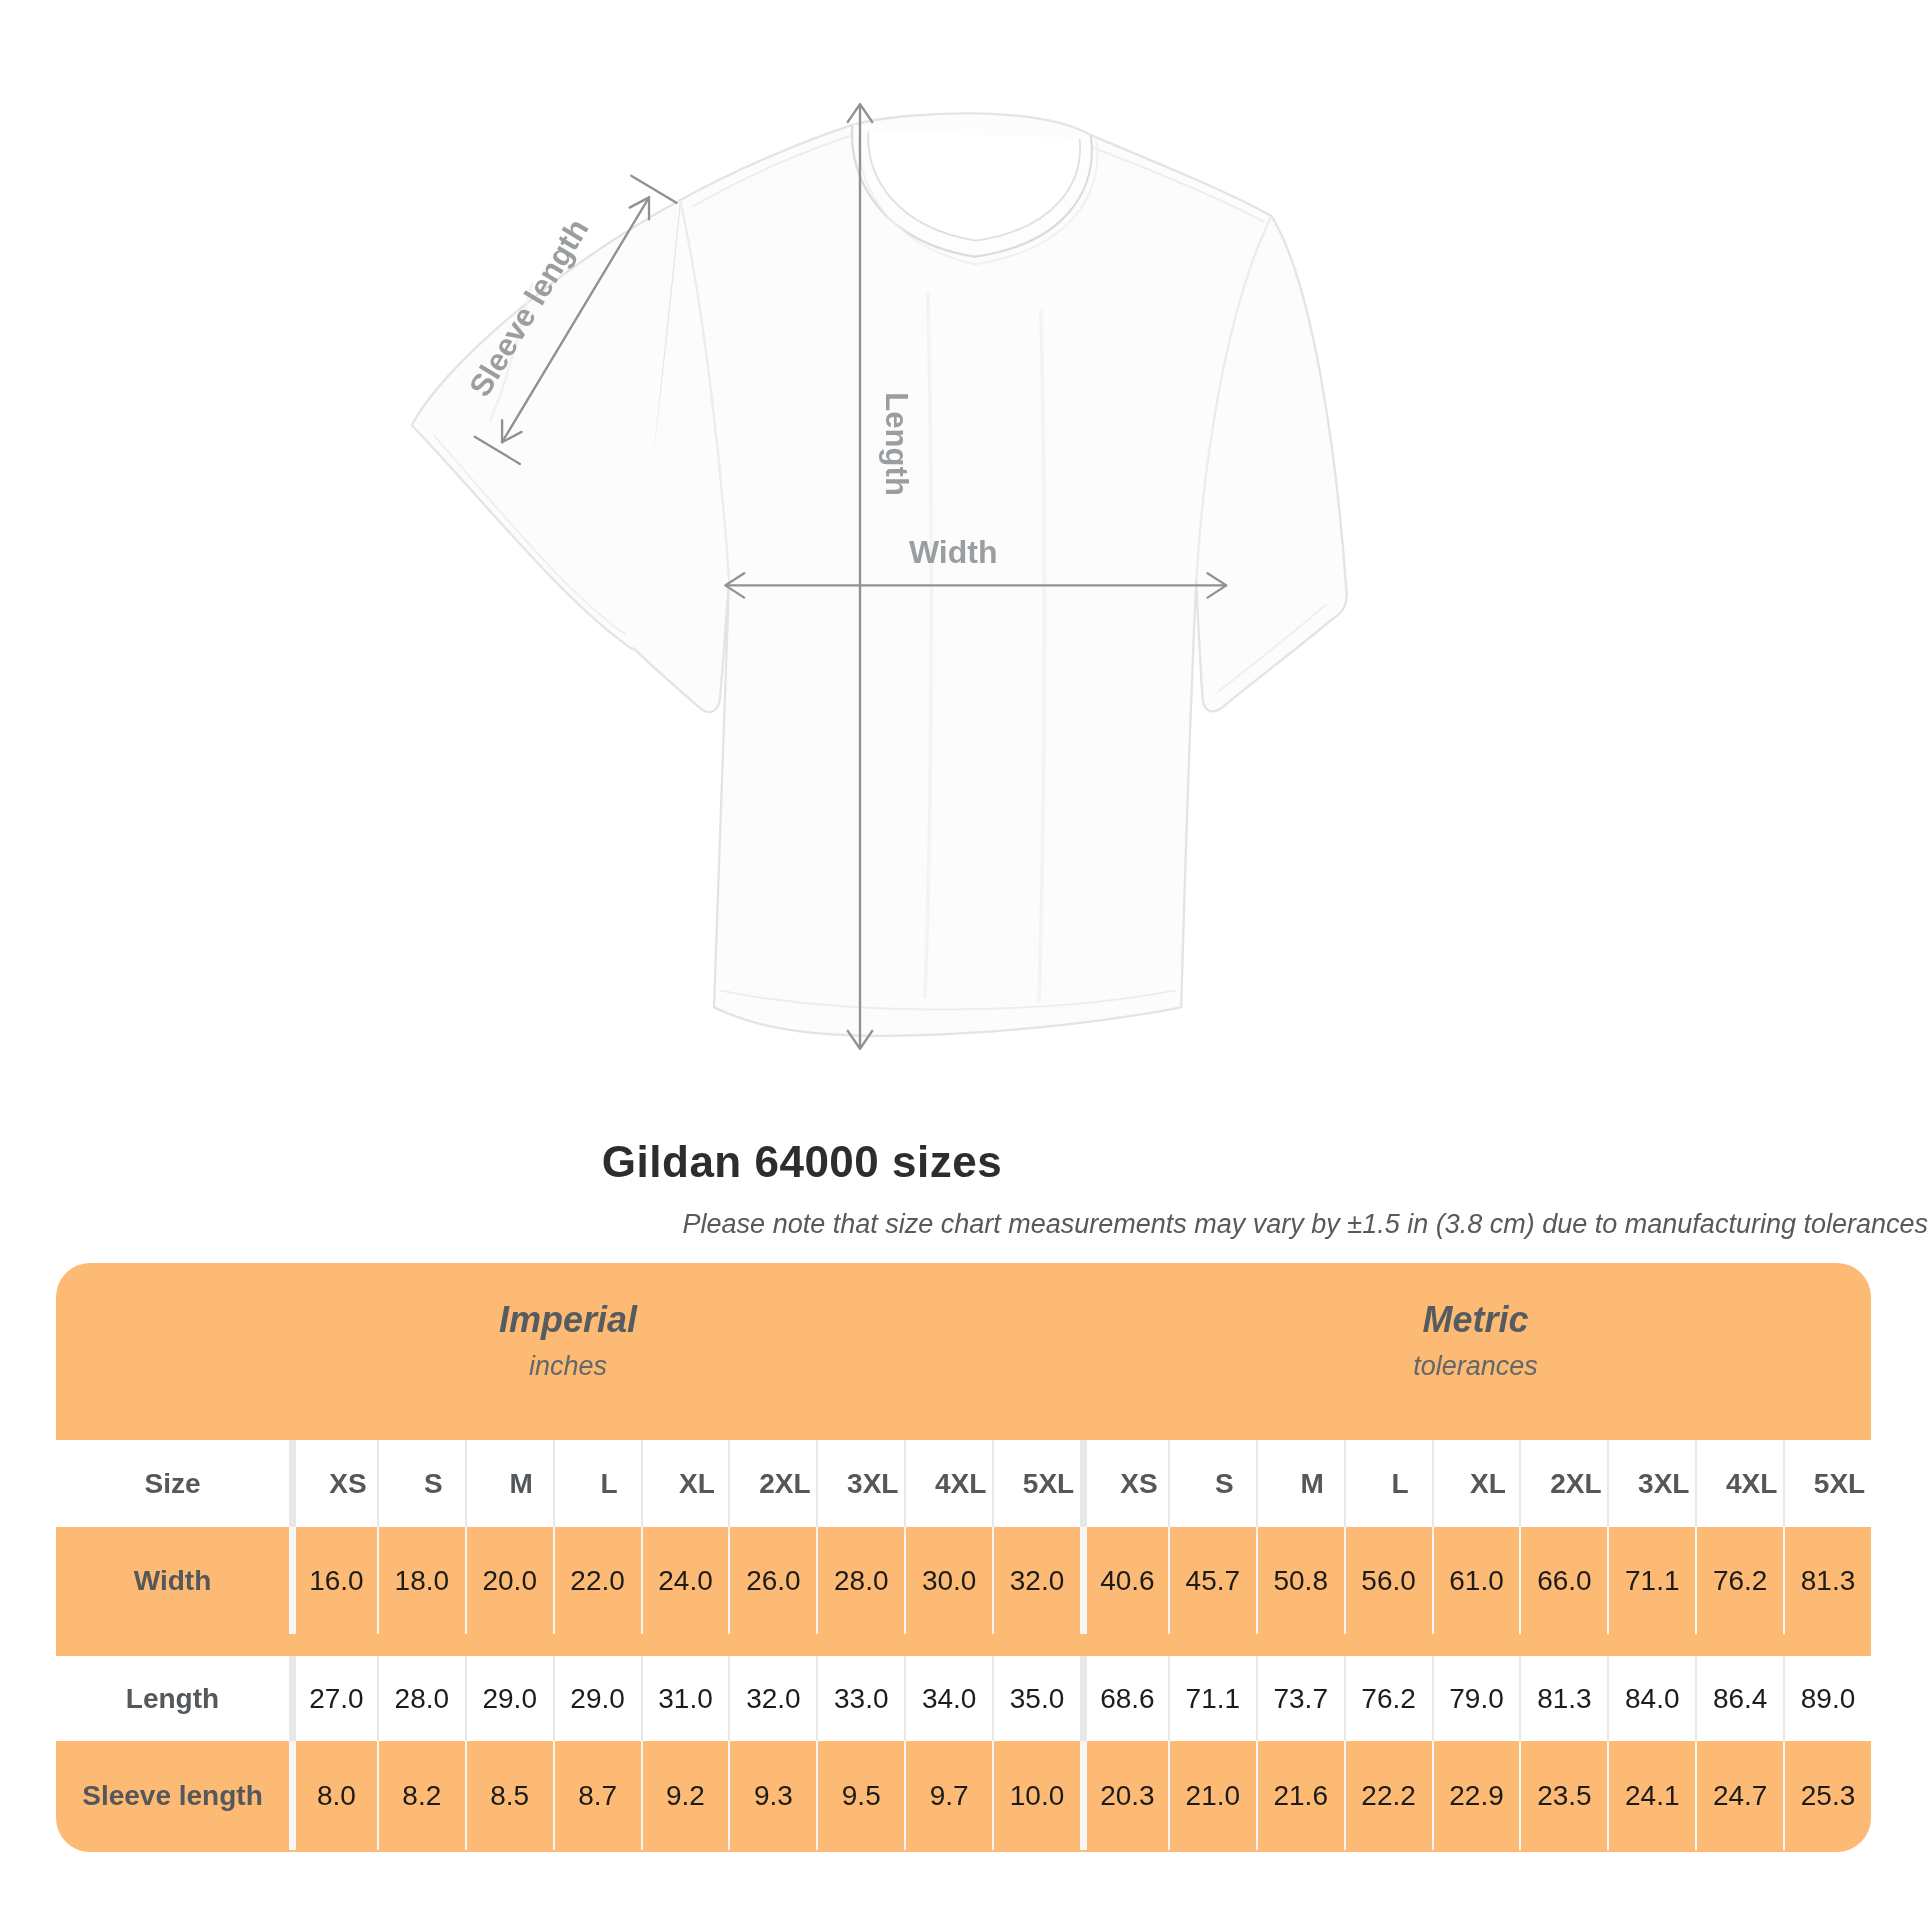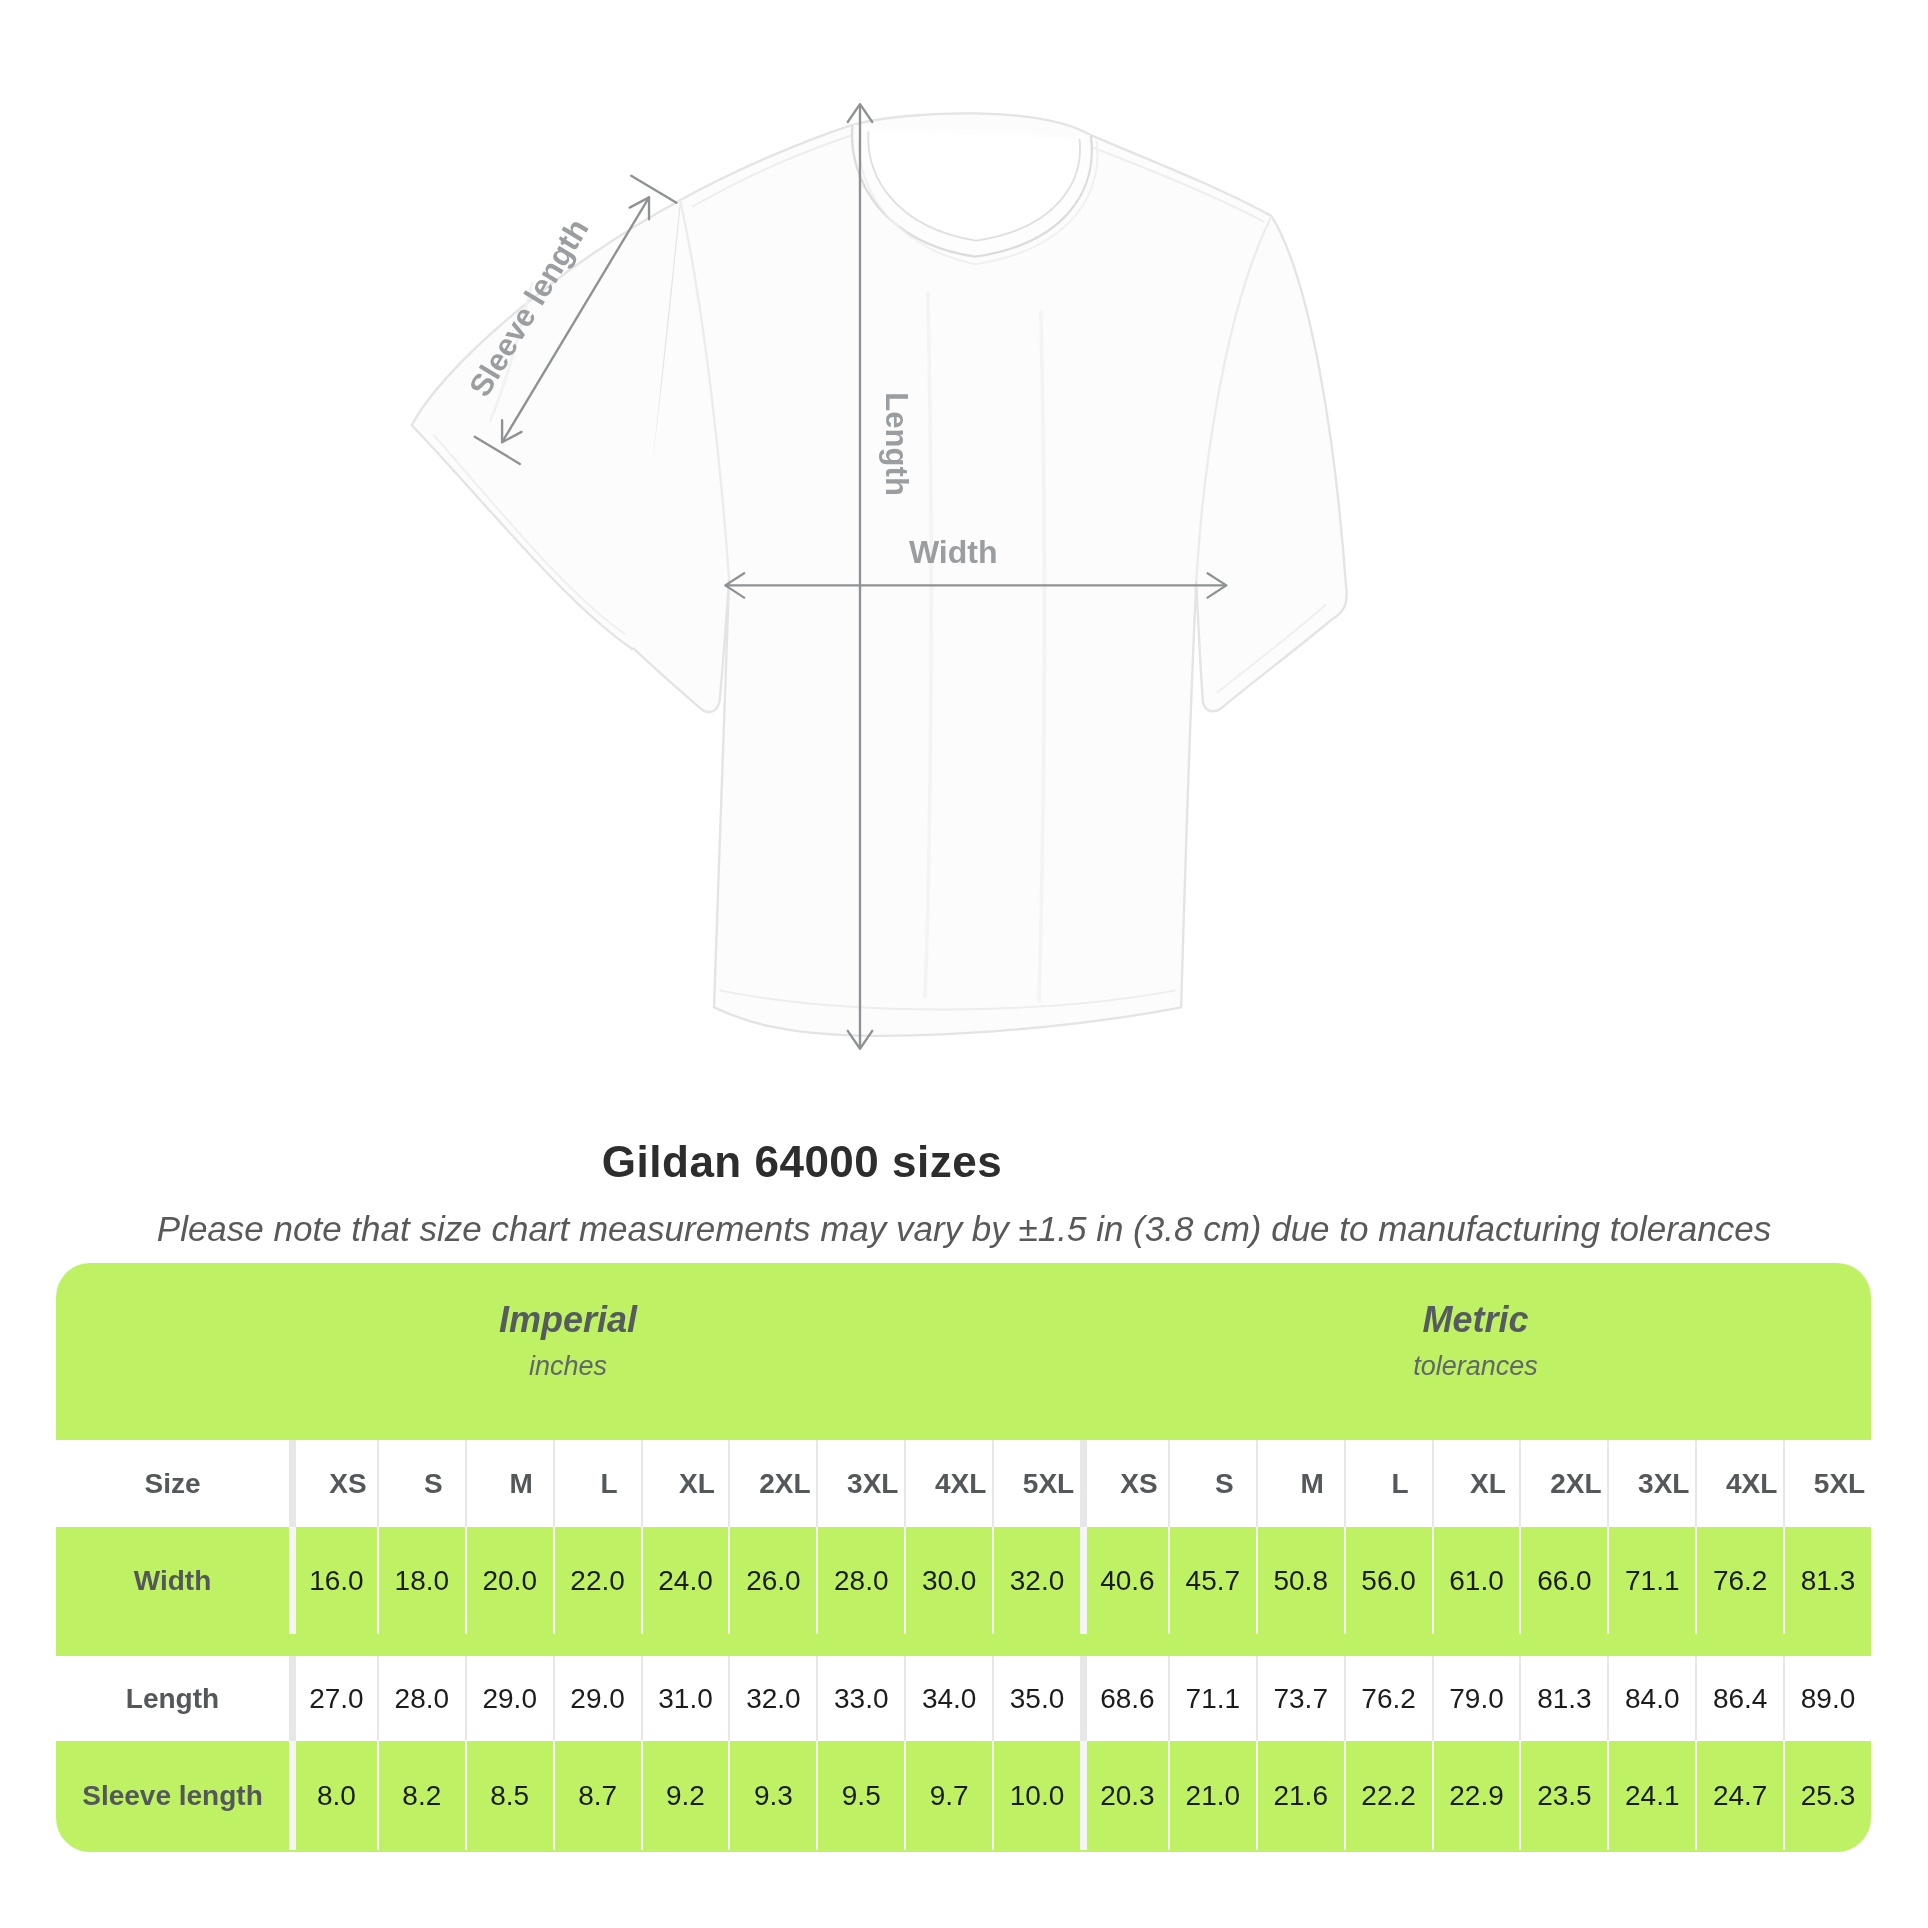--- a/index.html
+++ b/index.html
@@ -5,26 +5,26 @@
   html,body{margin:0;padding:0;background:#ffffff;}
   body{font-family:"Liberation Sans", sans-serif;}
   #stage{position:relative;width:1928px;height:1928px;background:#ffffff;overflow:hidden;}
 
   
   #shirt-svg{position:absolute;left:358px;top:56px;width:1036px;height:1055px;}
 
   
   .title{position:absolute;left:0;top:1137px;width:1604px;text-align:center;
          font-size:44px;font-weight:bold;color:#2d2d2d;letter-spacing:0.5px;}
-  .subtitle{position:absolute;left:0;top:1209px;width:1928px;text-align:center;
-         font-size:35px;font-style:italic;color:#595959;}
+  .subtitle{position:absolute;left:0;top:1209px;width:1928px;text-align:right;
+         font-size:27px;font-style:italic;color:#595959;}
 
   
   .tbl-wrap{position:absolute;left:56px;top:1263px;width:1815px;height:589px;
-            background:#bef264;border-radius:34px;overflow:hidden;}
+            background:#fdba74;border-radius:34px;overflow:hidden;}
   .tbl-grid{display:grid;width:100%;height:100%;
             grid-template-columns:233px repeat(18,1fr);
             grid-template-rows:155px 109px 107px 107px 109px;}
   .gh{display:flex;flex-direction:column;align-items:center;justify-content:center;gap:9.4px;}
   .gh-imperial{grid-column:1/11;grid-row:1;}
   .gh-metric{grid-column:11/20;grid-row:1;}
   .gh .gh-title{font-size:36px;font-weight:bold;font-style:italic;color:#565b5f;}
   .gh .gh-unit{font-size:27px;font-style:italic;color:#63676a;}
 
   .cell{display:flex;align-items:center;justify-content:center;font-size:28px;}

